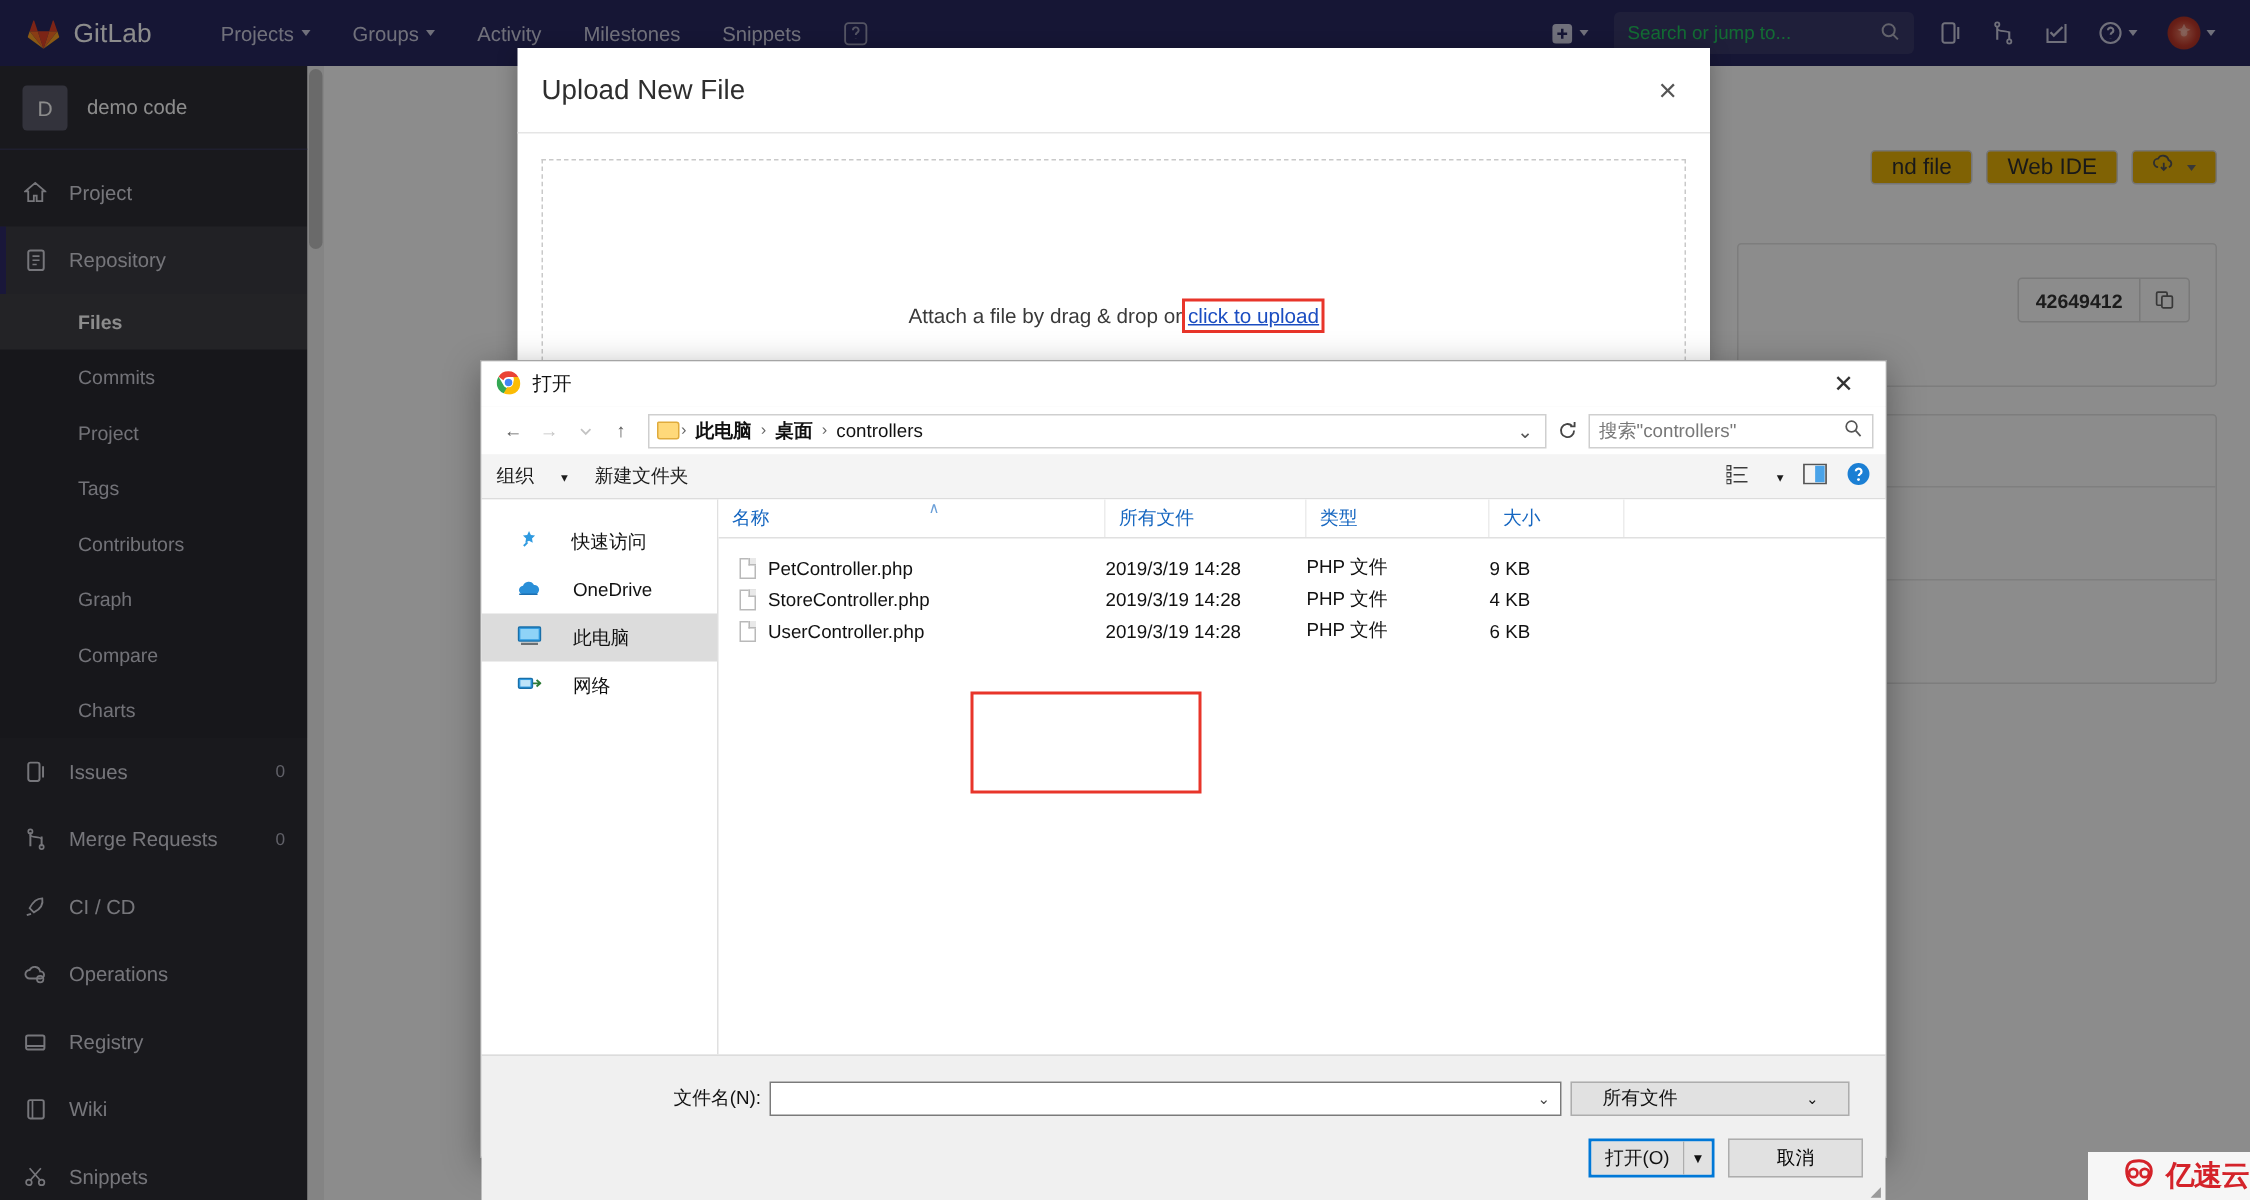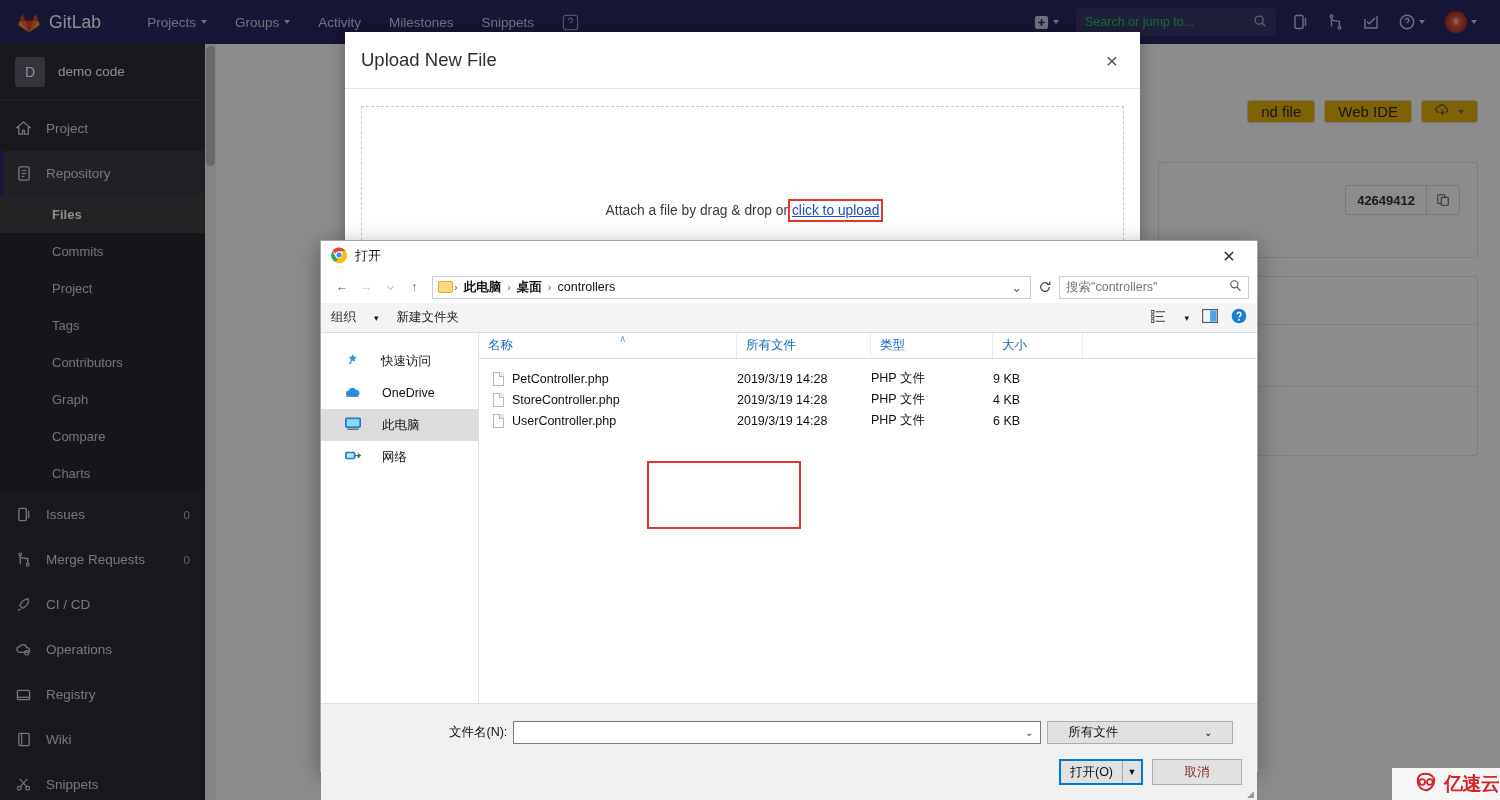--- a/index.html
+++ b/index.html
@@ -206,21 +206,21 @@
   .btnrow { position: absolute; right: 15px; top: 55px; display: flex; gap: 9px; }
   .spbtn { display: flex; height: 26px; border: 2px solid #0078d7; }
   .spbtn .main {
     width: 62px; background: #e1e1e1; border-right: 1px solid #adadad; display: flex;
     align-items: center; justify-content: center; font-size: 12.5px; color: #111;
   }
   .spbtn .arrow { width: 18px; background: #e1e1e1; display: flex; align-items: center;
                   justify-content: center; font-size: 9px; color: #111; }
   .cancelbtn {
     width: 90px; height: 26px; background: #e1e1e1; border: 1px solid #adadad;
-    display: flex; align-items: center; justify-content: center; font-size: 12.5px; color: #7f1d1d;
+    display: flex; align-items: center; justify-content: center; font-size: 12.5px; color: #000000;
   }
   .grip { position: absolute; right: 3px; bottom: 2px; color: #9a9a9a; font-size: 9px; }
 
   
   .wm {
     position: absolute; right: 0px; bottom: 0px; width: 108px; height: 32px;
     background: rgba(255,255,255,.92); display: flex; align-items: center;
     gap: 5px; padding-left: 21px;
   }
   .wm-txt { font-size: 19px; color: #d4232a; font-weight: bold; letter-spacing: -.5px; }

